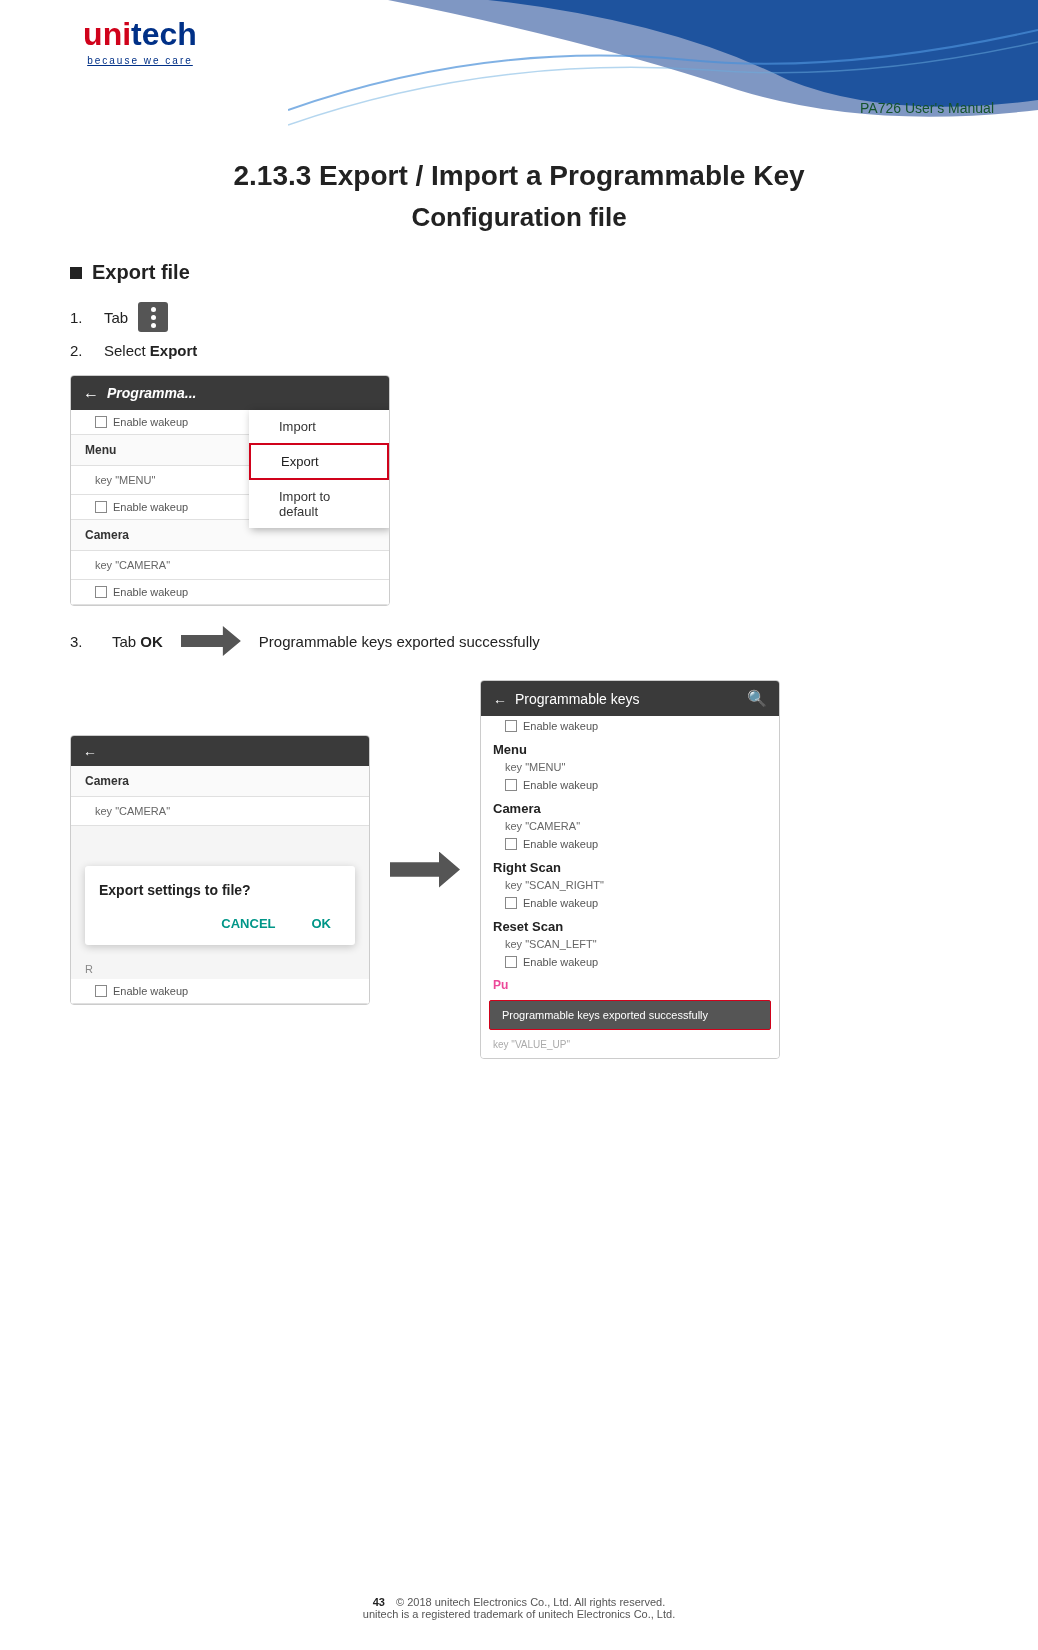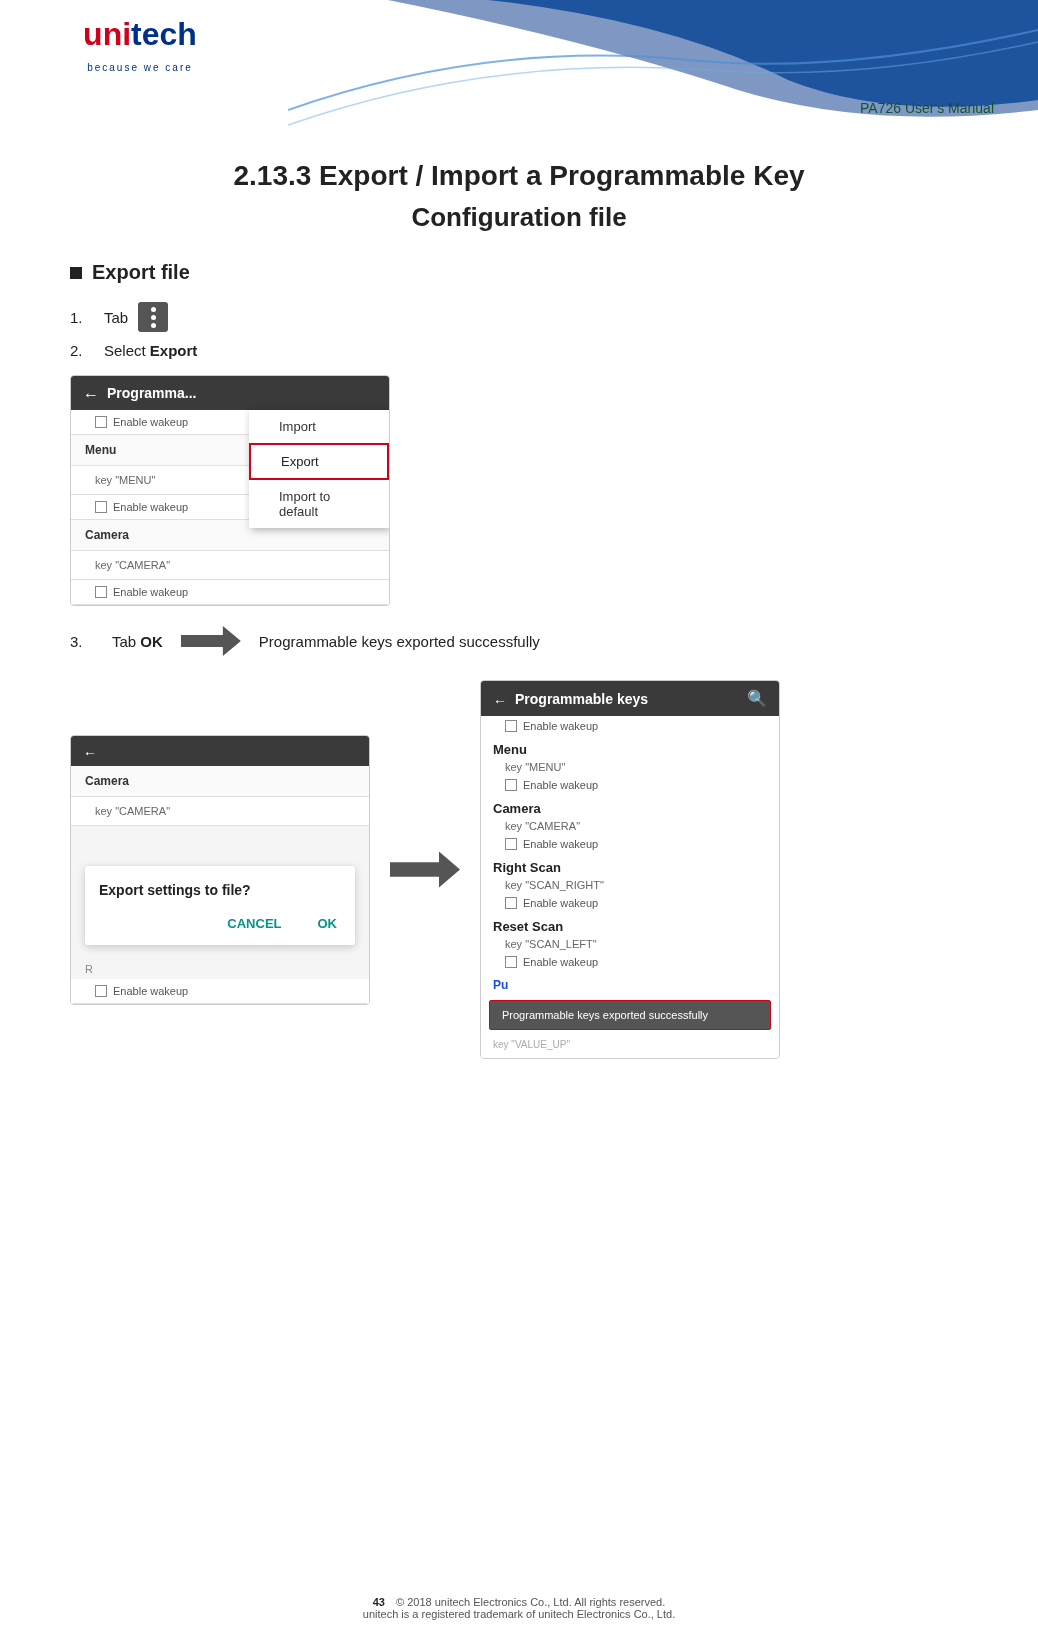--- a/index.html
+++ b/index.html
@@ -125,20 +125,21 @@
       gap: 8px;
     }
     .screen-header-back {
       color: white;
       font-size: 16px;
     }
     .screen-header-title {
       color: white;
       font-size: 14px;
       font-weight: bold;
+      font-style: italic;
     }
     .screen-body {
       background: #f5f5f5;
       position: relative;
     }
 
     .screen-list-item {
       padding: 8px 14px;
       font-size: 12px;
       color: #333;
@@ -239,21 +240,21 @@
     }
     .dialog-screen-body {
       background: #f5f5f5;
       position: relative;
     }
 
     .dialog-box {
       background: white;
       border-radius: 3px;
       margin: 40px 14px 14px 14px;
-      padding: 16px 14px 10px 14px;
+      padding: 16px 20px 10px 14px;
       box-shadow: 0 2px 8px rgba(0,0,0,0.2);
     }
     .dialog-title {
       font-size: 14px;
       font-weight: bold;
       color: #222;
       margin-bottom: 14px;
     }
     .dialog-buttons {
       display: flex;
@@ -368,21 +369,21 @@
   </style>
 </head>
 <body>
 
 <div class="header">
 
   <div class="header-logo">
     <div style="font-size:32px; font-weight:900; line-height:1; font-family: Arial Black, Arial, sans-serif;">
       <span style="color:#d0021b;">uni</span><span style="color:#003087;">tech</span>
     </div>
-    <div style="font-size:10px; color:#003087; letter-spacing:2px; margin-top:12px;">because we care</div>
+    <div style="font-size:10px; color:#003087; letter-spacing:2px; margin-top:5px;text-decoration:underline;">because we care</div>
   </div>
 
   <svg class="header-svg" viewBox="0 0 750 130" xmlns="http://www.w3.org/2000/svg">
     <path d="M200,0 Q380,20 500,80 Q600,120 750,100 L750,0 Z" fill="#1a5fa8" opacity="0.85"></path>
     <path d="M100,0 Q300,40 450,90 Q580,130 750,110 L750,0 L100,0 Z" fill="#003087" opacity="0.5"></path>
     <path d="M0,110 Q200,40 400,60 Q550,75 750,30" stroke="#4a90d9" stroke-width="2" fill="none" opacity="0.7"></path>
     <path d="M0,125 Q200,55 420,70 Q570,82 750,42" stroke="#6aaee0" stroke-width="1.5" fill="none" opacity="0.5"></path>
   </svg>
 
   <div class="header-manual-title">PA726 User's Manual</div>
@@ -482,21 +483,21 @@
         </div>
       </div>
     </div>
 
     <div class="arrow-right" style="width:70px; height:36px; flex-shrink:0;"></div>
 
     <div class="prog-keys-mockup">
       <div class="prog-header">
         <div class="prog-header-left">
           <span style="color:white; font-size:14px;">←</span>
-          <span style="color:white; font-size:14px; font-weight:bold;">Programmable keys</span>
+          <span style="color:white; font-size:14px; font-weight:normal;">Programmable keys</span>
         </div>
         <span class="prog-header-search">🔍</span>
       </div>
       <div class="prog-body">
 
         <div class="prog-checkbox-row">
           <div class="prog-checkbox"></div>
           <span class="prog-checkbox-lbl">Enable wakeup</span>
         </div>
 
@@ -521,21 +522,21 @@
           <span class="prog-checkbox-lbl">Enable wakeup</span>
         </div>
 
         <div class="prog-section">Reset Scan</div>
         <div class="prog-subitem">key "SCAN_LEFT"</div>
         <div class="prog-checkbox-row">
           <div class="prog-checkbox"></div>
           <span class="prog-checkbox-lbl">Enable wakeup</span>
         </div>
 
-        <div style="font-size:12px; font-weight:bold; color:#1d4ed8; padding:6px 12px 2px 12px;">Pu</div>
+        <div style="font-size:12px; font-weight:bold; color:#ec4899; padding:6px 12px 2px 12px;">Pu</div>
 
         <div class="success-toast">Programmable keys exported successfully</div>
         <div style="font-size:10px; color:#aaa; padding:3px 12px 8px 12px;">key "VALUE_UP"</div>
       </div>
     </div>
 
   </div>
 
 </div>
 

